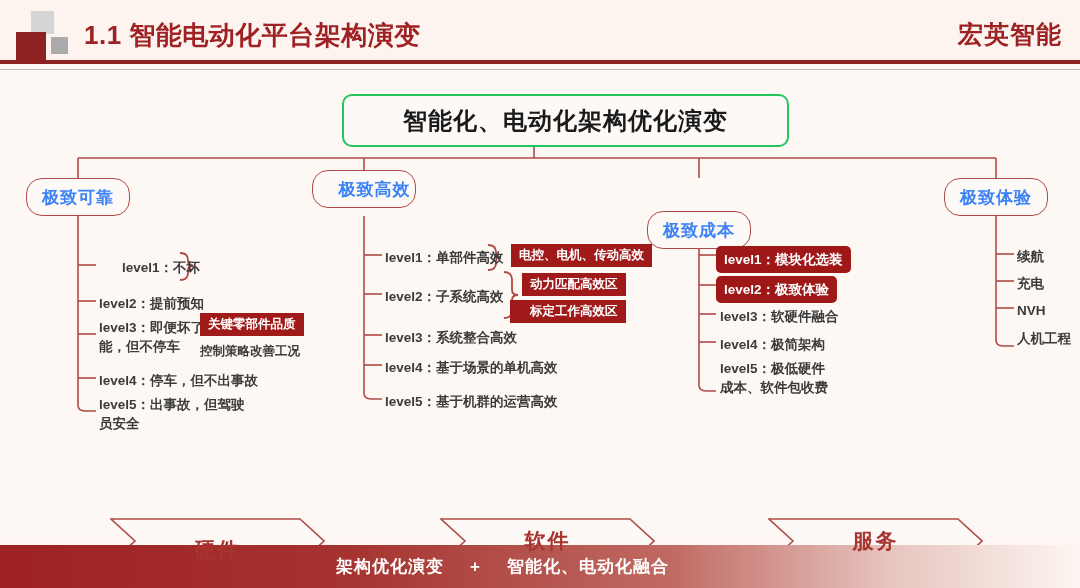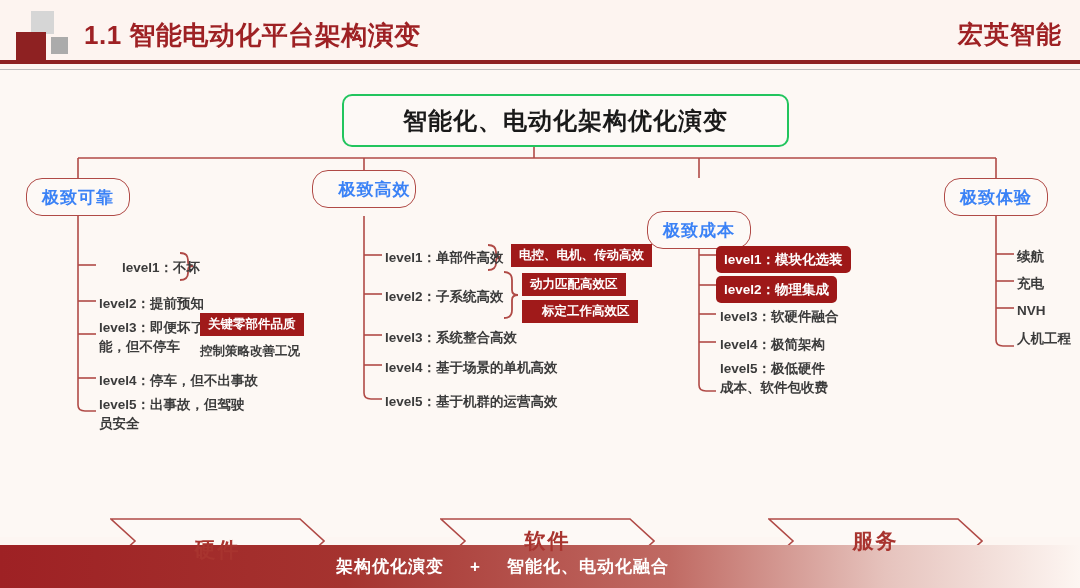--- a/index.html
+++ b/index.html
@@ -201,24 +201,24 @@
   <div class="tag-plain" style="left:200px;top:273px;">控制策略改善工况</div>
 
   <div class="level-item" style="left:385px;top:178px;">level1：单部件高效</div>
   <div class="level-item" style="left:385px;top:217px;">level2：子系统高效</div>
   <div class="level-item" style="left:385px;top:258px;">level3：系统整合高效</div>
   <div class="level-item" style="left:385px;top:288px;">level4：基于场景的单机高效</div>
   <div class="level-item" style="left:385px;top:322px;">level5：基于机群的运营高效</div>
 
   <div class="tag-badge" style="left:511px;top:174px;">电控、电机、传动高效</div>
   <div class="tag-badge" style="left:522px;top:203px;">动力匹配高效区</div>
-  <div class="tag-badge" style="left:522px;top:230px;padding-left:20px;">标定工作高效区</div>
+  <div class="tag-badge" style="left:510px;top:230px;padding-left:20px;">标定工作高效区</div>
 
   <div class="level-item badge" style="left:716px;top:176px;">level1：模块化选装</div>
-  <div class="level-item badge" style="left:716px;top:206px;">level2：物理集成</div>
+  <div class="level-item badge" style="left:716px;top:206px;">level2：极致体验</div>
   <div class="level-item" style="left:720px;top:237px;">level3：软硬件融合</div>
   <div class="level-item" style="left:720px;top:265px;">level4：极简架构</div>
   <div class="level-item" style="left:720px;top:289px;">level5：极低硬件
 成本、软件包收费</div>
 
   <div class="level-item" style="left:1017px;top:177px;">续航</div>
   <div class="level-item" style="left:1017px;top:204px;">充电</div>
   <div class="level-item" style="left:1017px;top:231px;">NVH</div>
   <div class="level-item" style="left:1017px;top:259px;">人机工程</div>
 

